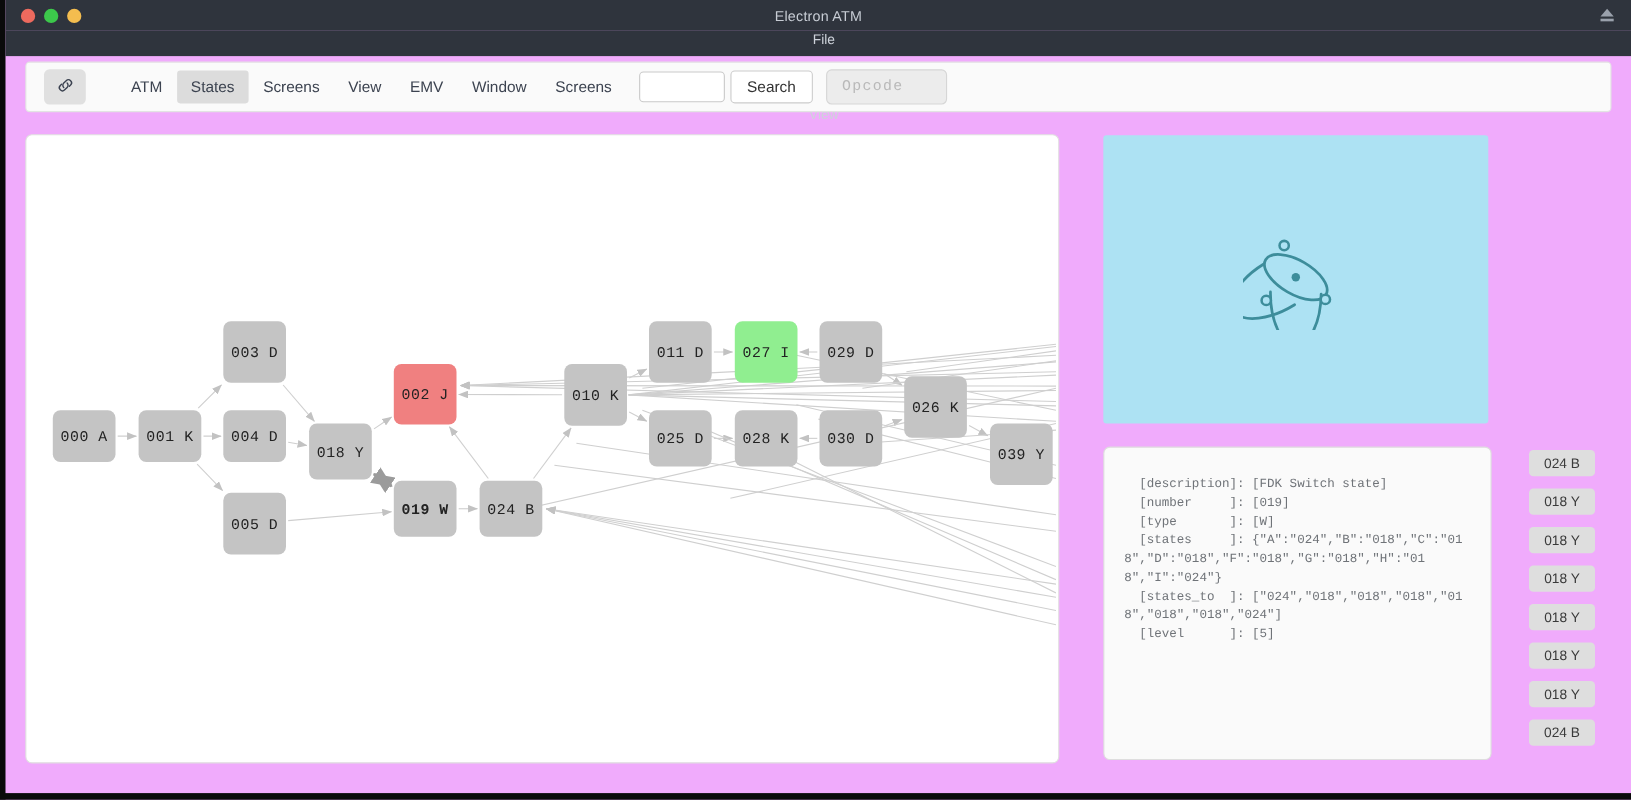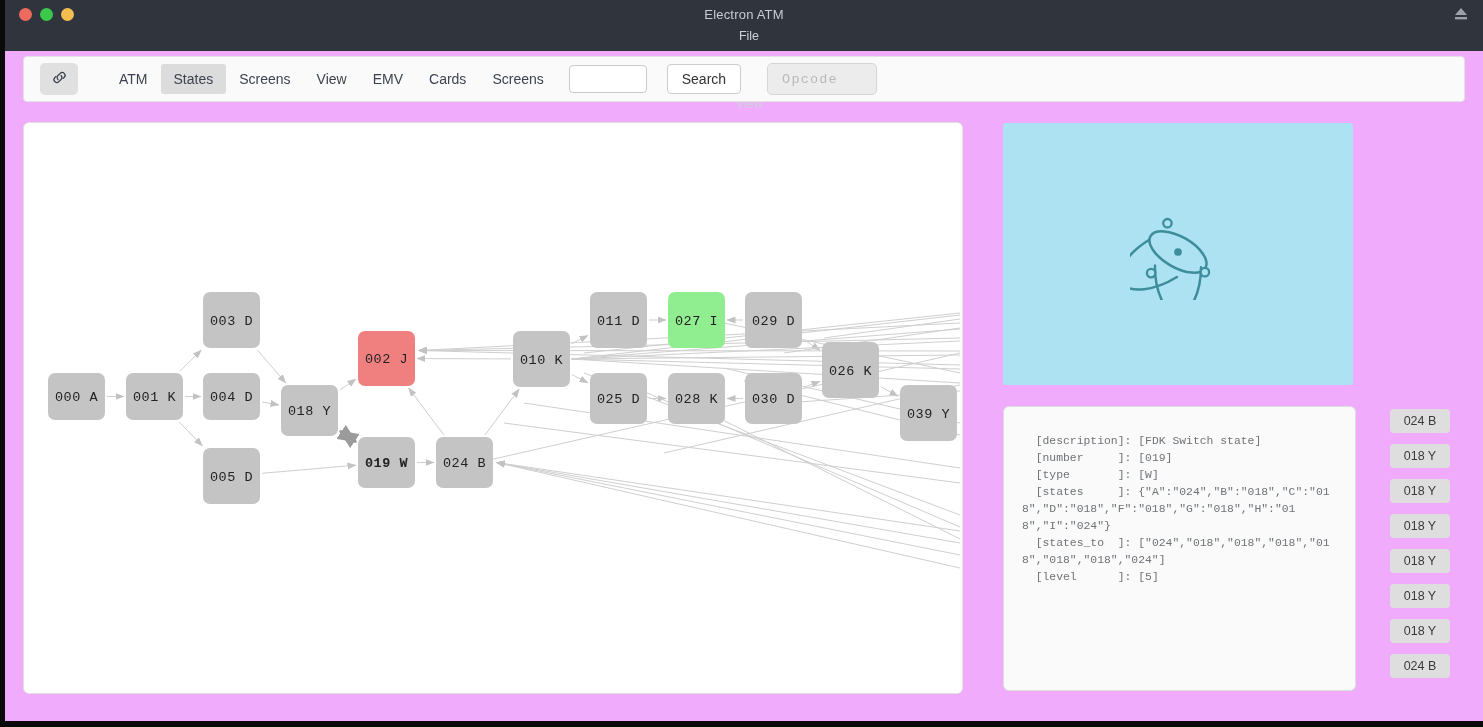--- a/index.html
+++ b/index.html
@@ -76,27 +76,27 @@
   .nav-tab.active { background: #dcdcdc; }
   .search-input {
     width: 78px; height: 28px;
     border: 1px solid #c9c9c9; border-radius: 4px;
     background: #fff; margin-left: 12px;
     font-size: 13px; padding: 0 6px;
     font-family: "Liberation Sans", sans-serif;
     box-sizing: border-box; outline: none;
   }
   .search-btn {
-    height: 30px; margin-left: 20px; padding: 0 14px;
+    height: 30px; margin-left: 5px; padding: 0 14px;
     background: #fff; border: 1px solid #cccccc; border-radius: 4px;
     font-size: 14px; color: #333; cursor: pointer;
     font-family: "Liberation Sans", sans-serif;
   }
   .opcode-field {
-    height: 32px; width: 110px; margin-left: 26px;
+    height: 32px; width: 110px; margin-left: 12px;
     background: #ececec; border: 1px solid #d6d6d6; border-radius: 5px;
     display: flex; align-items: center; padding-left: 14px;
     box-sizing: border-box;
     font-family: "Liberation Mono", monospace;
     font-size: 13.5px; color: #b9b9b9; letter-spacing: 1.2px;
   }
   
   .graph-panel {
     position: absolute; left: 18px; top: 122px;
     width: 938px; height: 570px;
@@ -195,21 +195,21 @@
         </svg>
       </span>
     </button>
 
     <div class="nav-tabs">
       <div class="nav-tab">ATM</div>
       <div class="nav-tab active">States</div>
       <div class="nav-tab">Screens</div>
       <div class="nav-tab">View</div>
       <div class="nav-tab">EMV</div>
-      <div class="nav-tab">Cards</div>
+      <div class="nav-tab">Window</div>
       <div class="nav-tab">Screens</div>
     </div>
 
     <input class="search-input" type="text" placeholder="" style="">
     <button class="search-btn">Search</button>
     <div class="opcode-field">Opcode</div>
   </div>
 
   <div class="graph-panel">
     <svg class="graph-svg" id="graph-svg" width="936" height="568">

